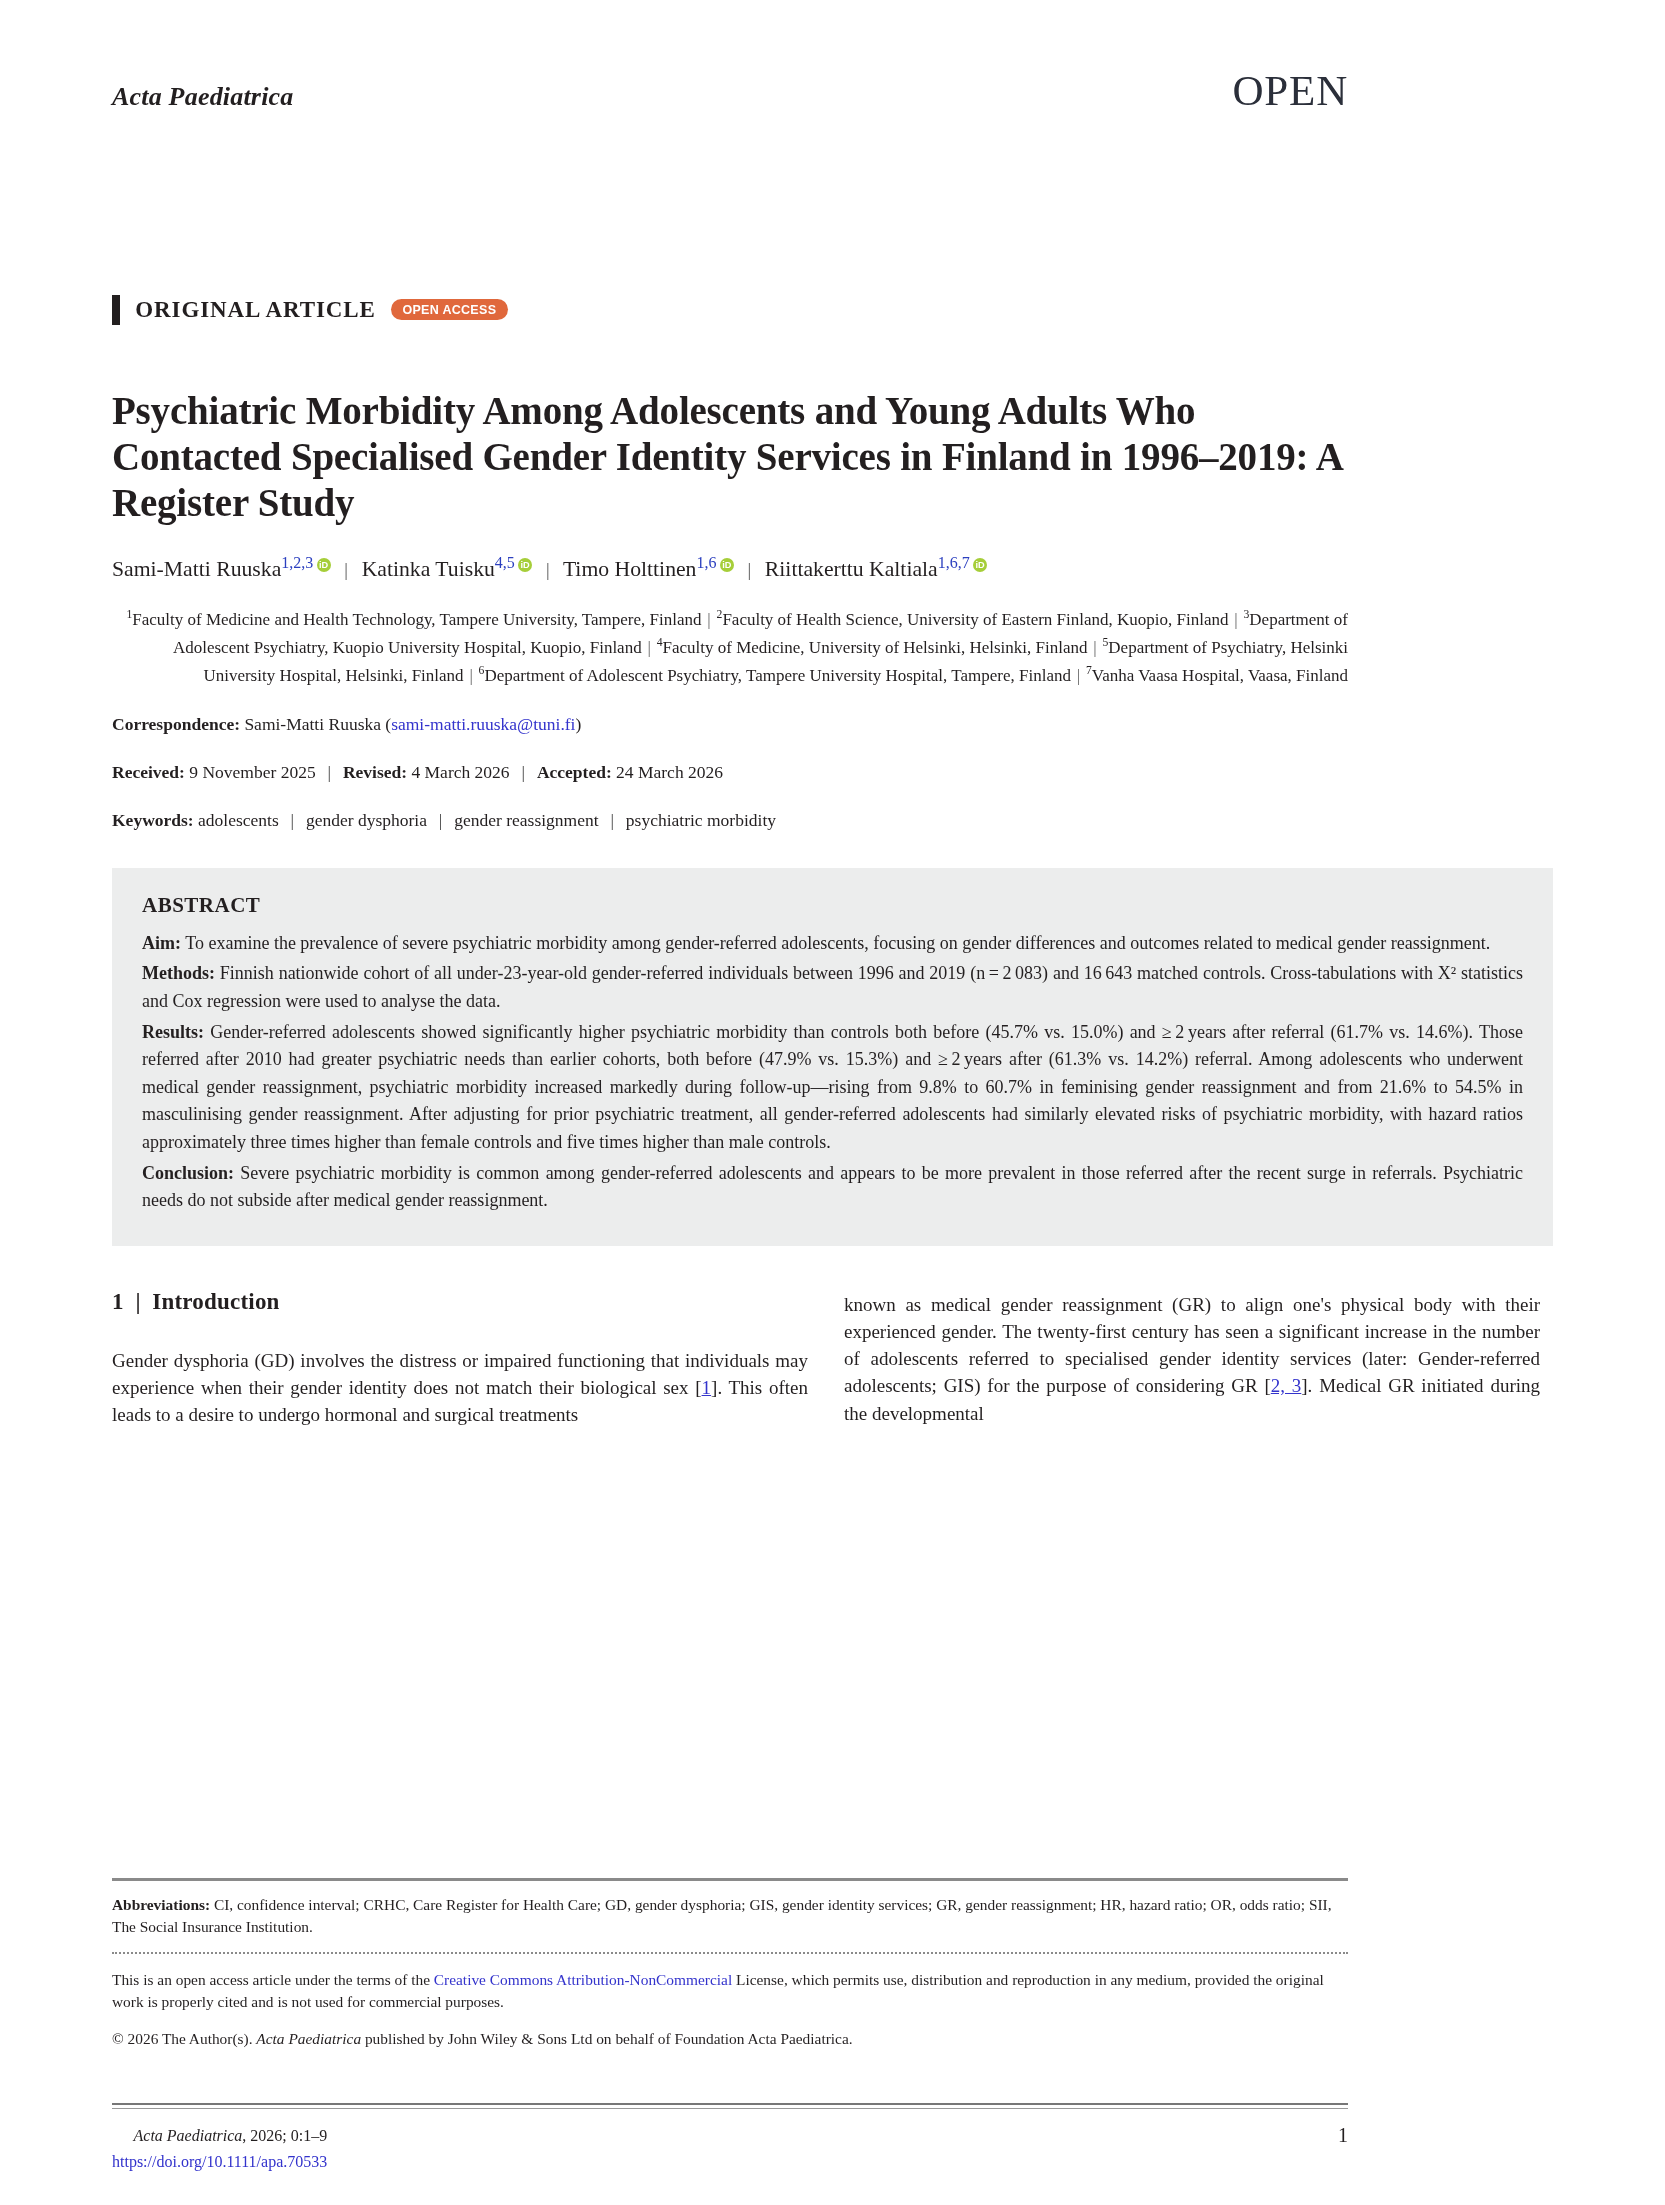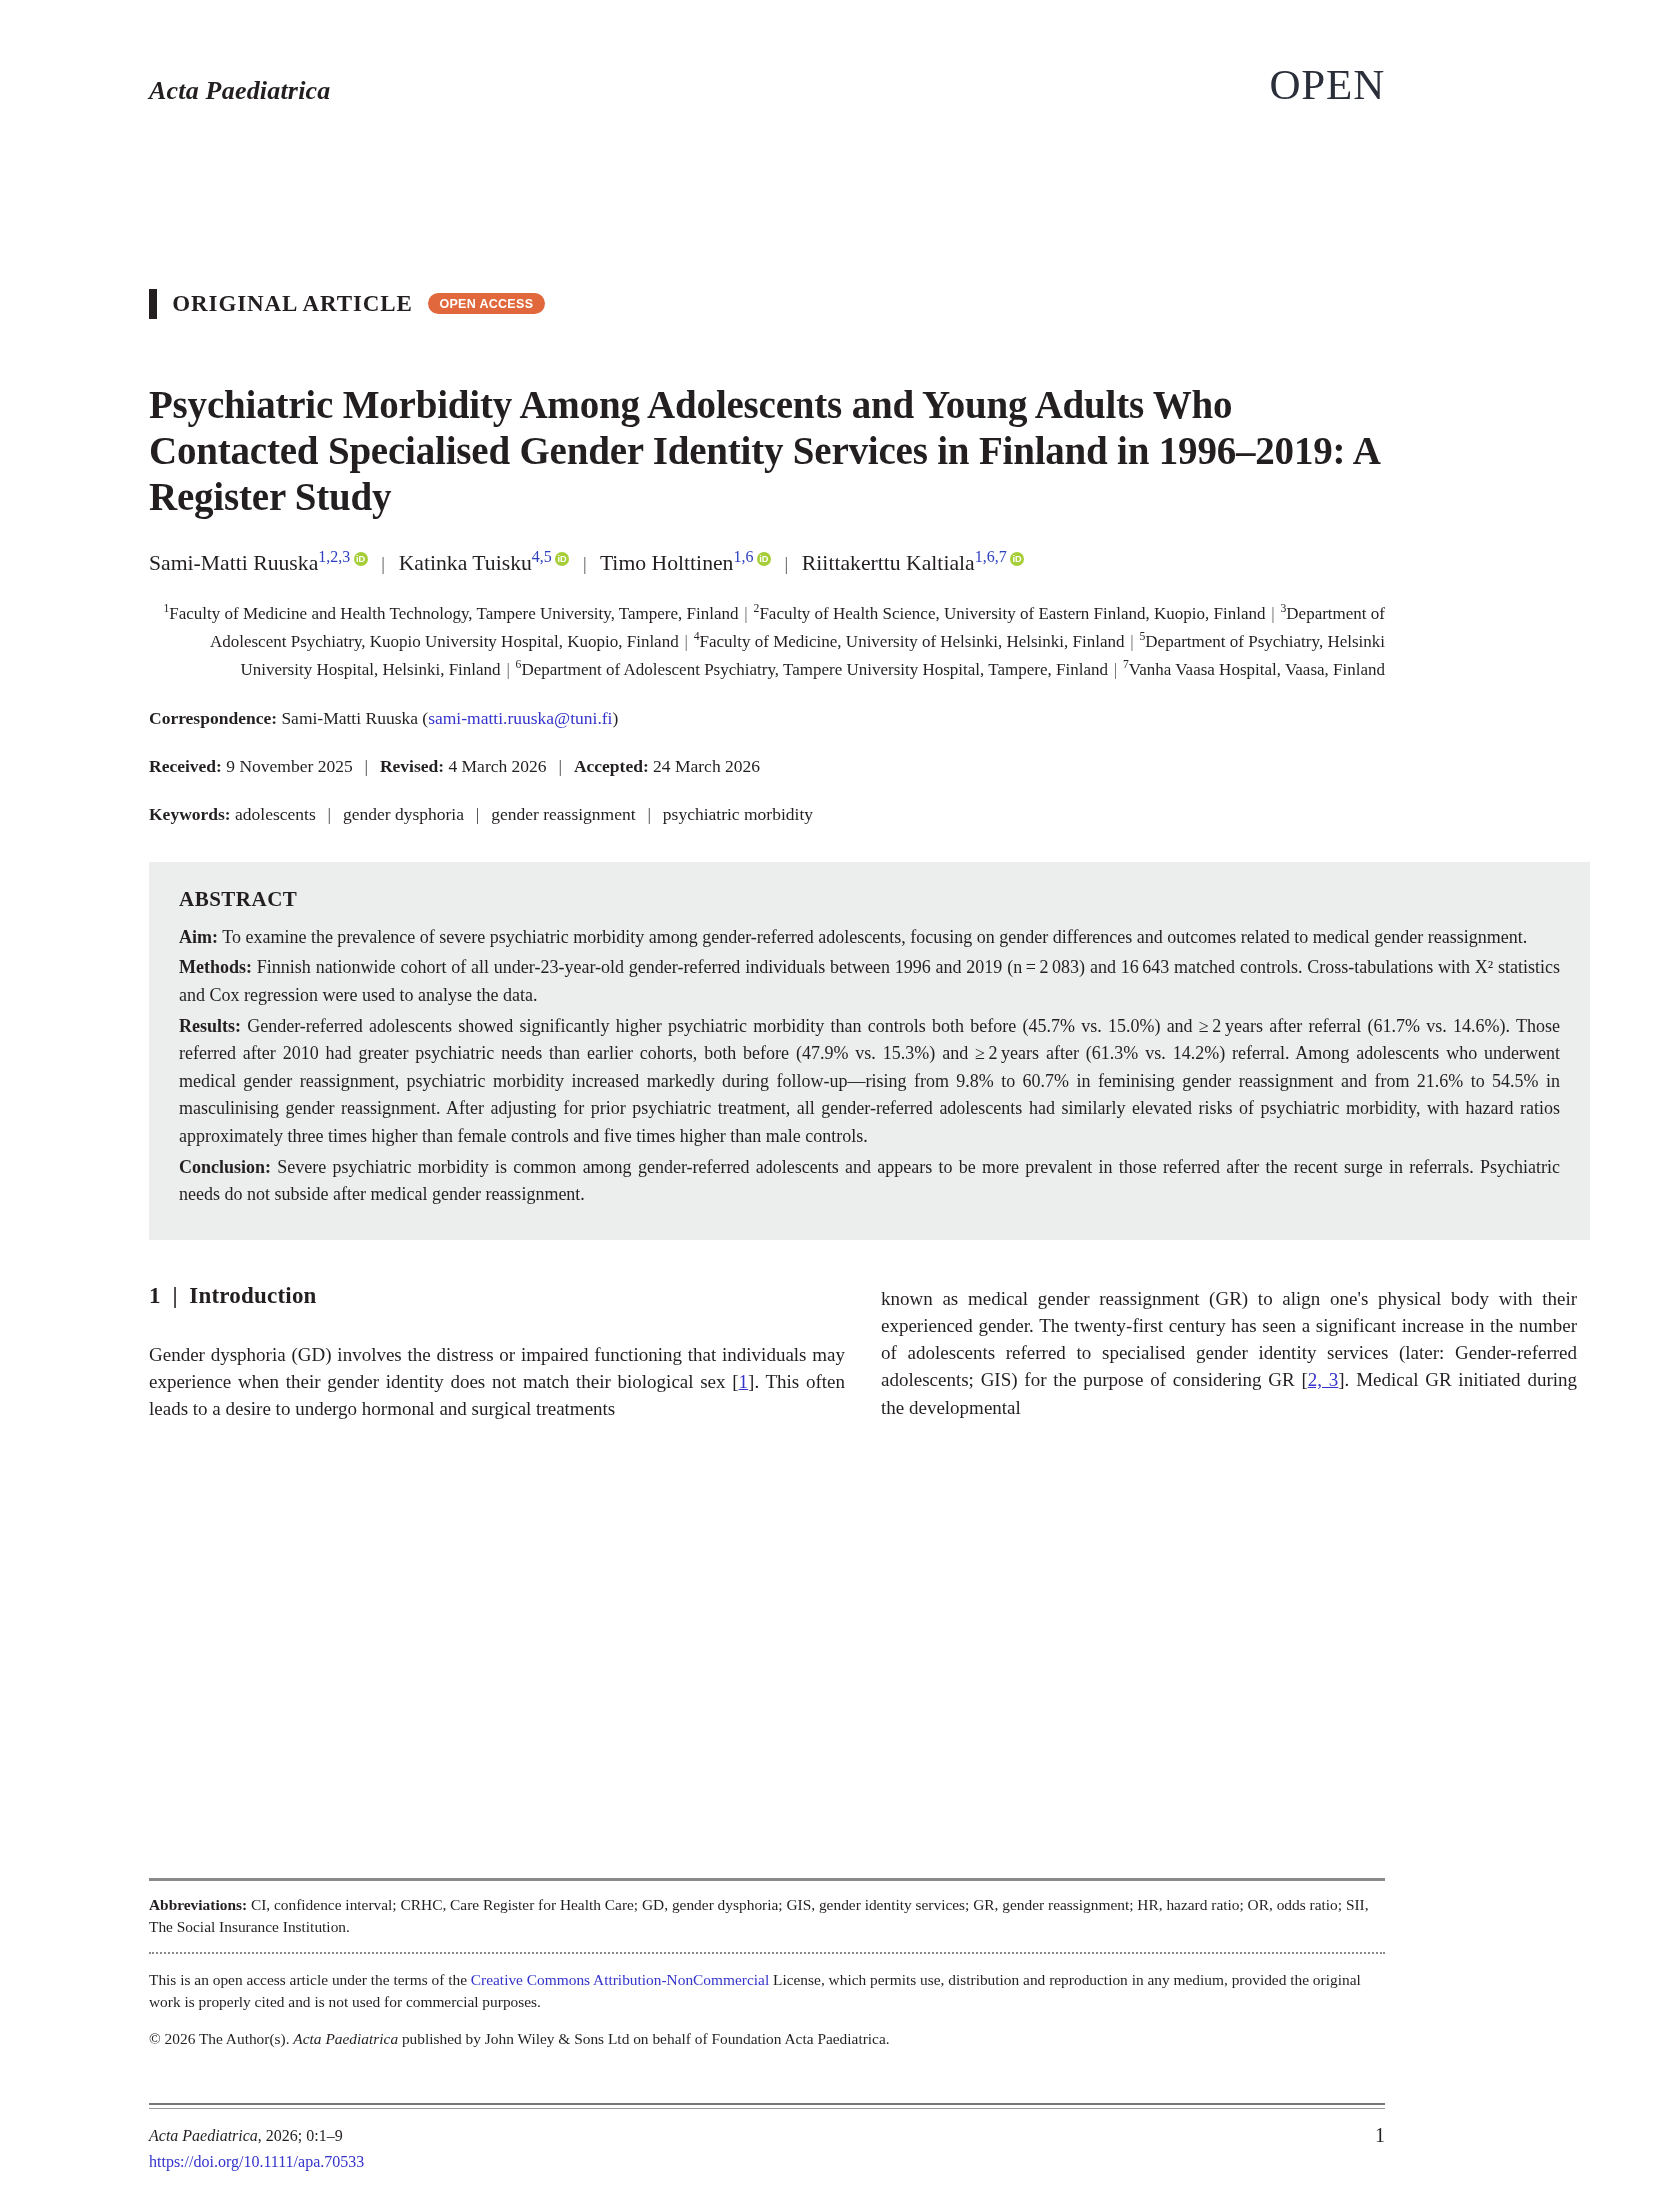--- a/index.html
+++ b/index.html
@@ -13,22 +13,21 @@
     font-family: "Liberation Serif", serif;
     color: #231f20;
     position: relative;
     overflow: hidden;
   }
   .page {
     position: relative;
     width: 1460px;
     height: 2205px;
     box-sizing: border-box;
-    padding: 1px 112px;
-    margin-left: 37px;
+    padding: 7px 112px;
   }
 
   
   .masthead {
     display: flex;
     align-items: flex-start;
     justify-content: space-between;
     padding-top: 77px;
     height: 75px;
   }
@@ -253,20 +252,21 @@
     border-top: 2.5px solid #777;
     border-bottom: 1.7px solid #999;
     height: 2.5px;
     width: 100%;
   }
   .footer-row {
     display: flex;
     justify-content: space-between;
     align-items: flex-start;
     margin-top: 15px;
+    text-align: right;
   }
   .footer-left {
     font-family: "Liberation Serif", serif;
     font-size: 16px;
     line-height: 1.45;
     color: #231f20;
   }
   .footer-left .cite { font-style: italic; }
   .footer-left .doi { color: #3333cc; text-decoration: none; display: block; margin-top: 3.3px; }
   .footer-pageno {

